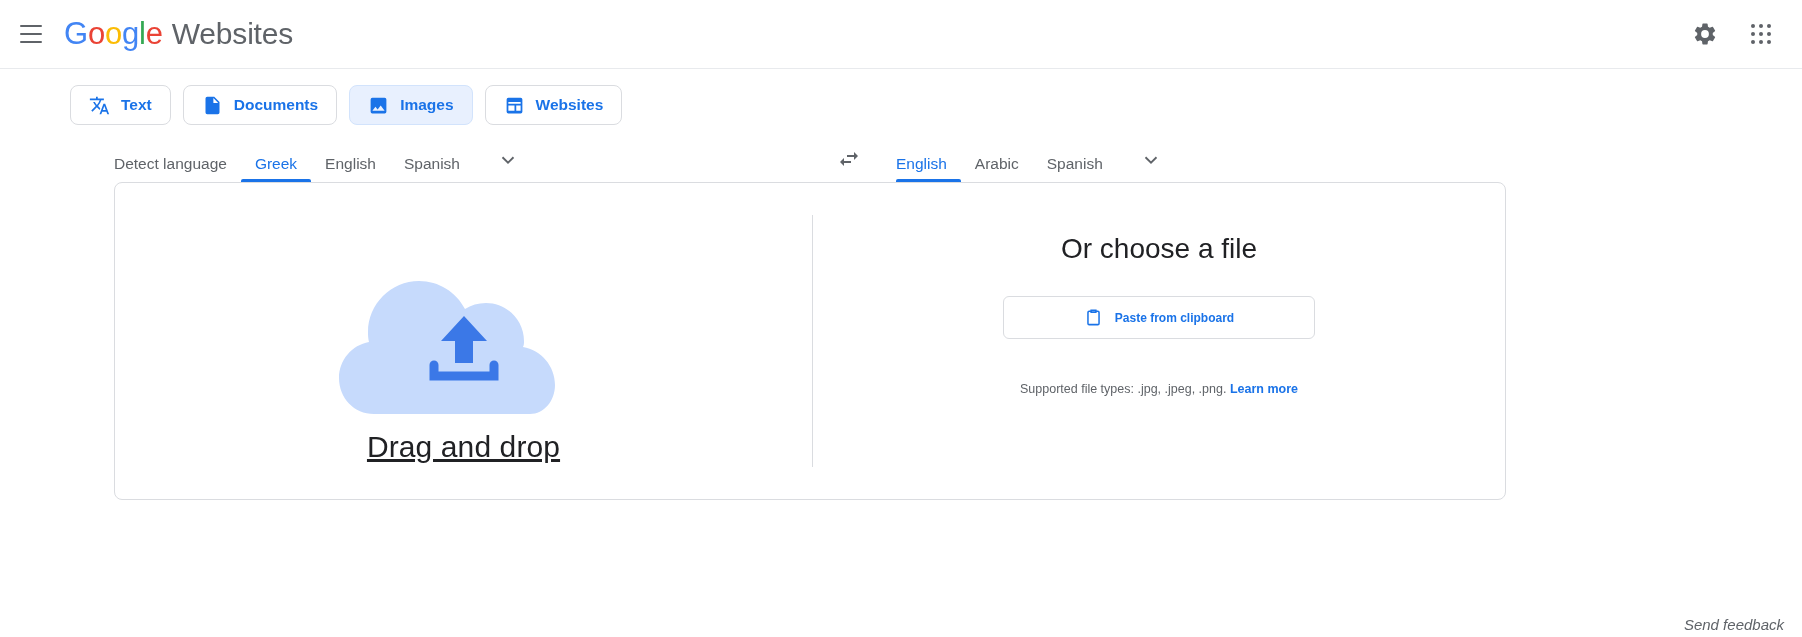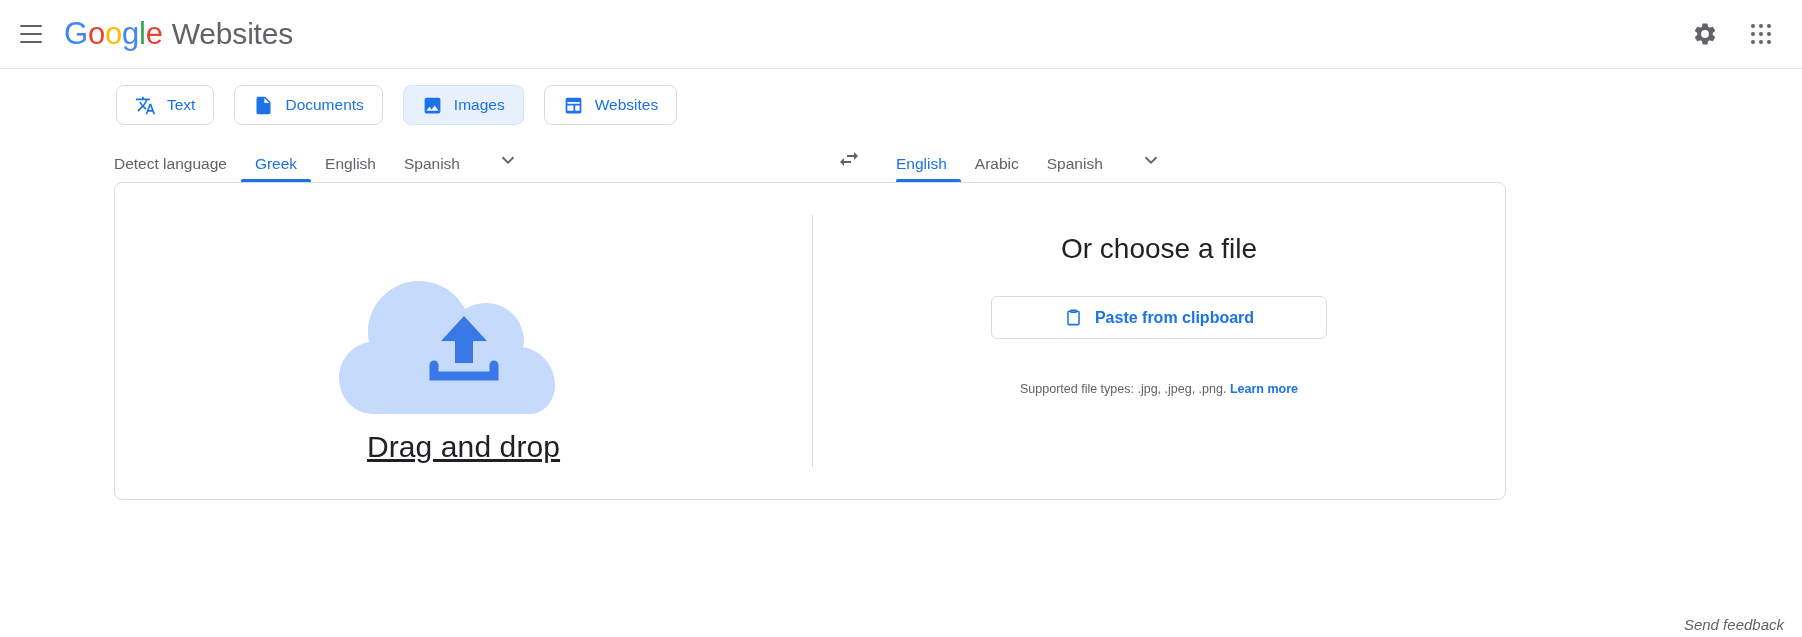--- a/index.html
+++ b/index.html
@@ -63,22 +63,23 @@
     gap: 4px;
   }
   .apps-grid i {
     width: 4px; height: 4px; background: #5f6368; border-radius: 50%;
     display: block;
   }
 
   
   .tabbar {
     display: flex;
-    gap: 20px;
-    padding: 16px 0 0 116px;
+    gap: 12px;
+    padding: 16px 0 0 70px;
+    font-weight: bold;
   }
   .tab {
     height: 40px;
     display: flex; align-items: center;
     gap: 11px;
     padding: 0 18px;
     border: 1px solid #dadce0;
     border-radius: 8px;
     background: #fff;
     color: #1a73e8;
@@ -189,27 +190,27 @@
     color: #fff;
     border: none;
     border-radius: 6px;
     font-size: 16px;
     font-weight: bold;
     font-family: "Liberation Sans", sans-serif;
     cursor: pointer;
     display: flex; align-items: center; justify-content: center;
   }
   .btn-secondary {
-    width: 336px; height: 43px;
+    width: 312px; height: 43px;
     margin-top: 10px;
     background: #fff;
     color: #1a73e8;
     border: 1px solid #dadce0;
     border-radius: 6px;
-    font-size: 16px;
+    font-size: 12px;
     font-weight: bold;
     font-family: "Liberation Sans", sans-serif;
     cursor: pointer;
     display: flex; align-items: center; justify-content: center;
     gap: 12px;
   }
   .filetypes {
     margin-top: 43px;
     font-size: 12.5px;
     color: #5f6368;

